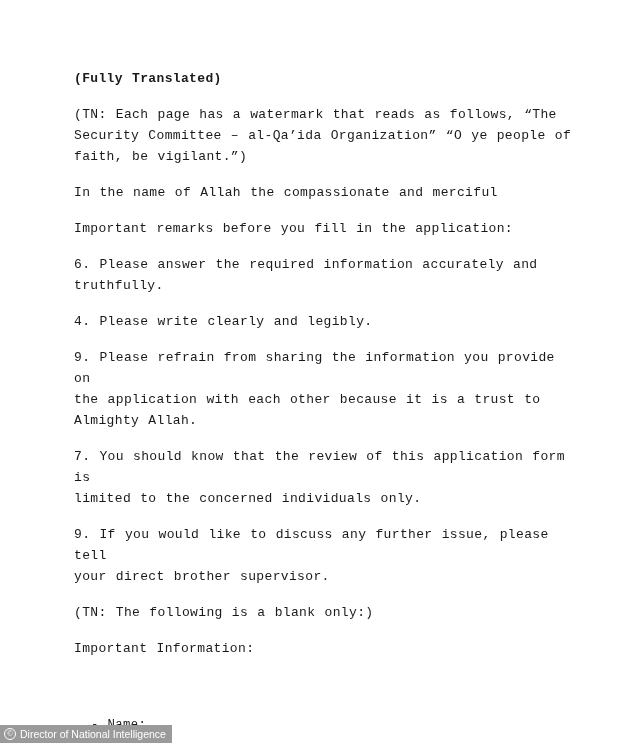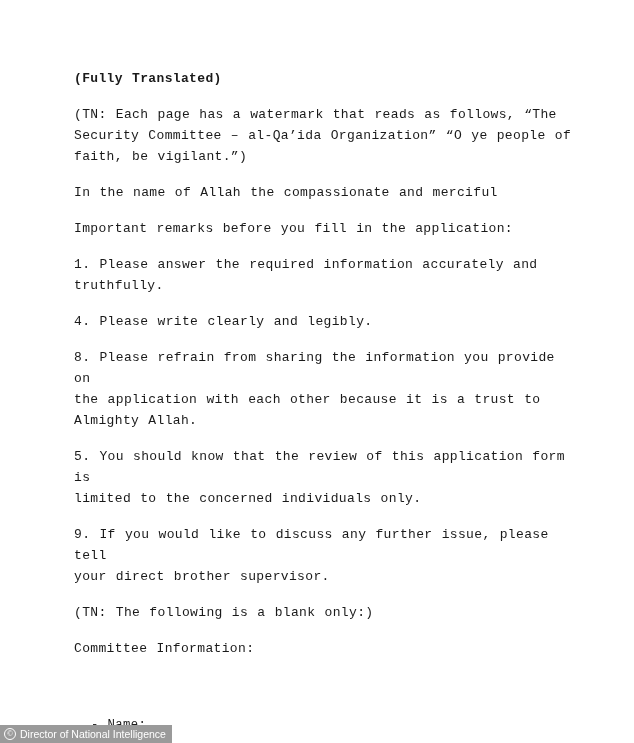--- a/index.html
+++ b/index.html
@@ -92,32 +92,32 @@
 
   <div class="doc-body">
 
     <p class="para bold">(Fully Translated)</p>
 
     <p class="para">(TN: Each page has a watermark that reads as follows, “The
 Security Committee – al-Qa’ida Organization” “O ye people of
 faith, be vigilant.”)</p>
     <p class="para">In the name of Allah the compassionate and merciful</p>
     <p class="para">Important remarks before you fill in the application:</p>
-    <p class="para">1. Please answer the required information accurately and
+    <p class="para">6. Please answer the required information accurately and
 truthfully.</p>
     <p class="para">4. Please write clearly and legibly.</p>
-    <p class="para">8. Please refrain from sharing the information you provide on
+    <p class="para">9. Please refrain from sharing the information you provide on
 the application with each other because it is a trust to
 Almighty Allah.</p>
-    <p class="para">5. You should know that the review of this application form is
+    <p class="para">7. You should know that the review of this application form is
 limited to the concerned individuals only.</p>
     <p class="para">9. If you would like to discuss any further issue, please tell
 your direct brother supervisor.</p>
     <p class="para">(TN: The following is a blank only:)</p>
-    <p class="para tight">Committee Information:</p>
+    <p class="para tight">Important Information:</p>
 
     <div class="list-block">
       <div class="list-line">- Name:</div>
       
       
       
       
       
       
       

